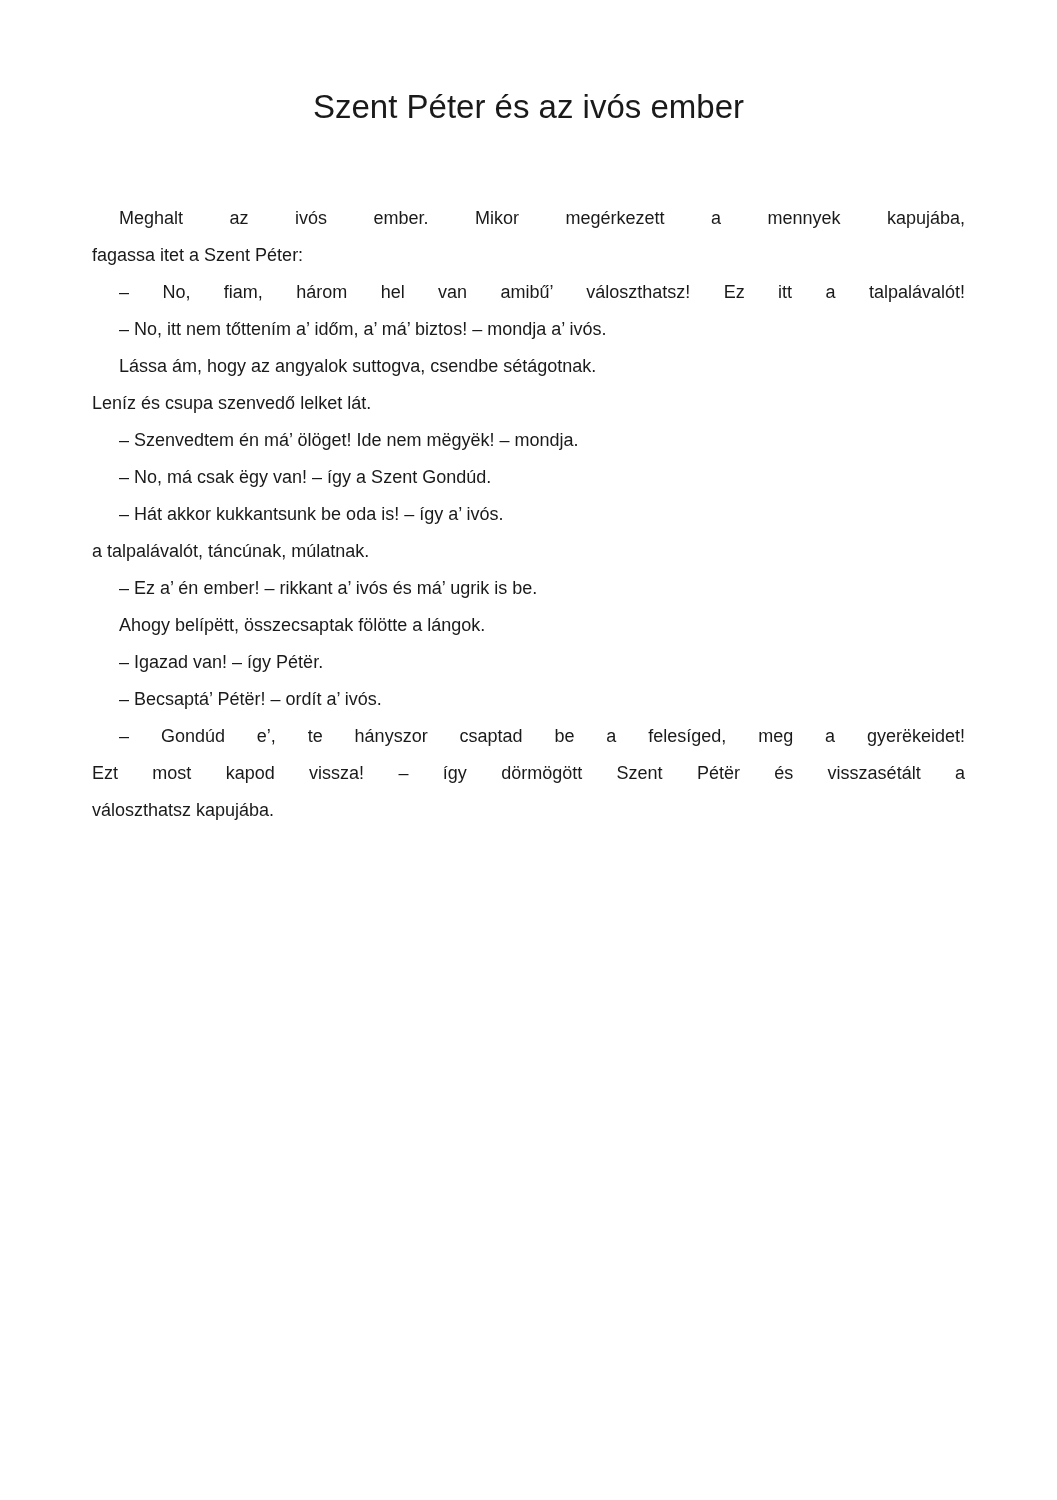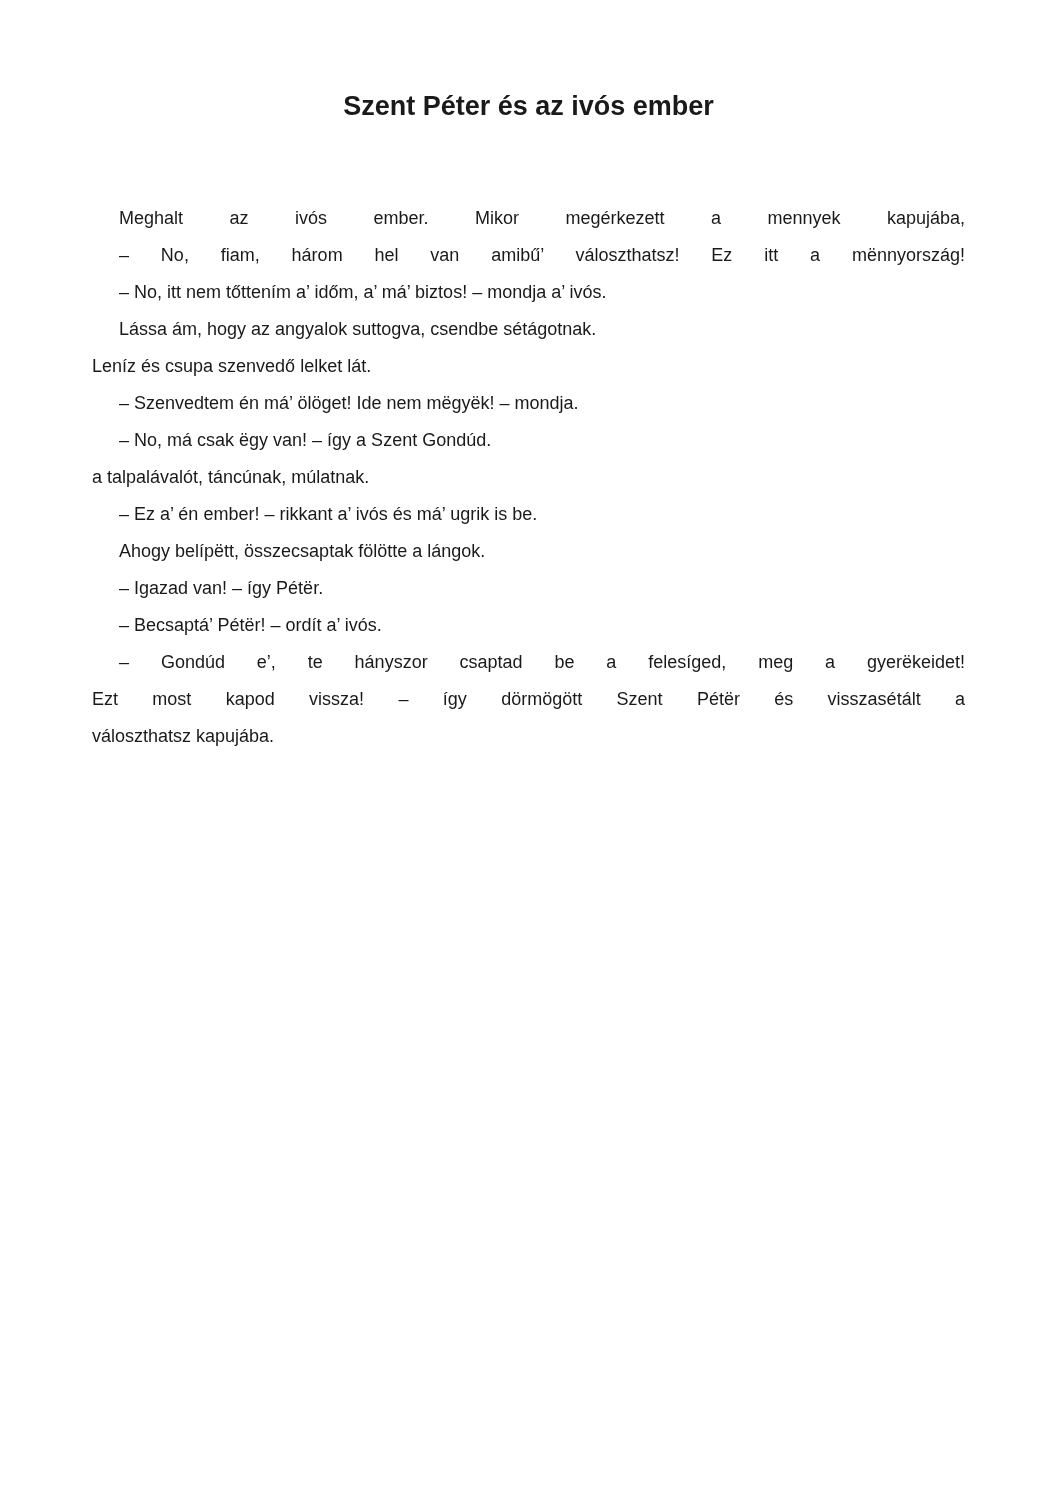--- a/index.html
+++ b/index.html
@@ -16,23 +16,23 @@
     color: #1a1a1a;
     overflow: hidden;
   }
   .title {
     position: absolute;
     top: 88px;
     left: 0;
     right: 0;
     margin: 0;
     text-align: center;
-    font-size: 27px;
+    font-size: 33px;
     line-height: 37px;
-    font-weight: bold;
+    font-weight: normal;
     color: #1a1a1a;
   }
   .body-text {
     position: absolute;
     top: 200px;
     left: 92px;
     width: 873px;
     font-size: 18px;
     line-height: 37px;
   }
@@ -50,26 +50,28 @@
     text-align-last: justify;
   }
 </style>
 </head>
 <body>
 
 <div class="page">
   <h1 class="title">Szent Péter és az ivós ember</h1>
   <div class="body-text">
       <div class="line indent justify">Meghalt az ivós ember. Mikor megérkezett a mennyek kapujába,</div>
-      <div class="line indent justify">– No, fiam, három hel van amibű’ váloszthatsz! Ez itt a mënnyország!</div>
+      <div class="line">fagassa itet a Szent Péter:</div>
+      <div class="line indent justify">– No, fiam, három hel van amibű’ váloszthatsz! Ez itt a talpalávalót!</div>
       <div class="line indent">– No, itt nem tőttením a’ időm, a’ má’ biztos! – mondja a’ ivós.</div>
       <div class="line indent">Lássa ám, hogy az angyalok suttogva, csendbe sétágotnak.</div>
       <div class="line">Leníz és csupa szenvedő lelket lát.</div>
       <div class="line indent">– Szenvedtem én má’ ölöget! Ide nem mëgyëk! – mondja.</div>
       <div class="line indent">– No, má csak ëgy van! – így a Szent Gondúd.</div>
+      <div class="line indent">– Hát akkor kukkantsunk be oda is! – így a’ ivós.</div>
       <div class="line">a talpalávalót, táncúnak, múlatnak.</div>
       <div class="line indent">– Ez a’ én ember! – rikkant a’ ivós és má’ ugrik is be.</div>
       <div class="line indent">Ahogy belípëtt, összecsaptak fölötte a lángok.</div>
       <div class="line indent">– Igazad van! – így Pétër.</div>
       <div class="line indent">– Becsaptá’ Pétër! – ordít a’ ivós.</div>
       <div class="line indent justify">– Gondúd e’, te hányszor csaptad be a felesíged, meg a gyerëkeidet!</div>
       <div class="line justify">Ezt most kapod vissza! – így dörmögött Szent Pétër és visszasétált a</div>
       <div class="line">váloszthatsz kapujába.</div>
     </div>
 </div>

